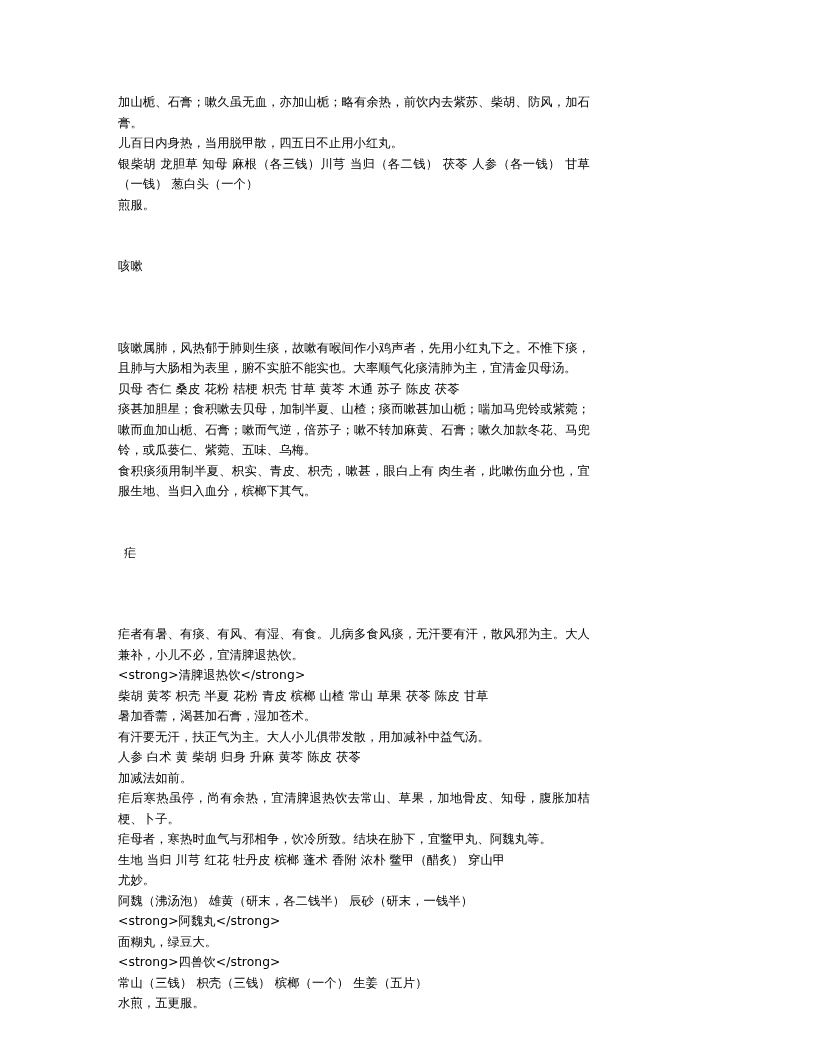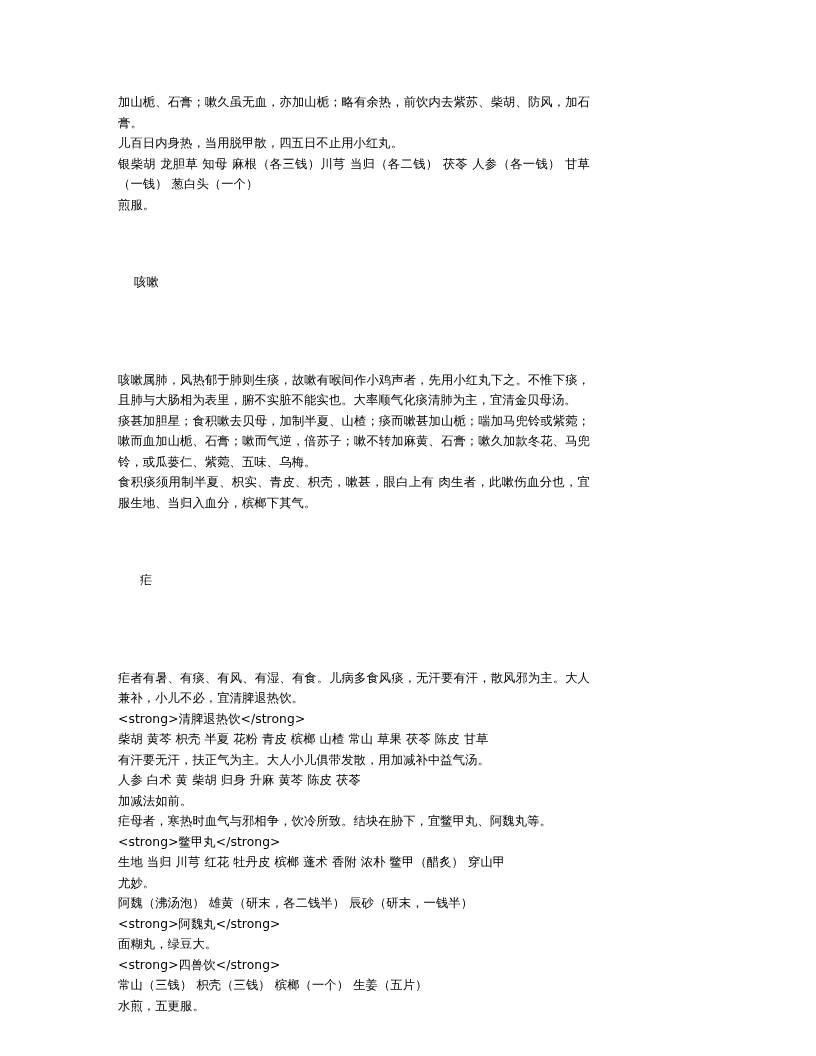--- a/index.html
+++ b/index.html
@@ -25,21 +25,21 @@
     line-height: 20.5px;
     letter-spacing: 0.1px;
   }
   p.line {
     margin: 0;
     padding: 0;
     text-align: justify;
     text-justify: inter-ideograph;
   }
   .section-head {
-    margin: 16px;
+    margin: 0;
     padding: 0;
     font-size: 12.3px;
     line-height: 20.5px;
     font-weight: normal;
   }
   .gap-s { height: 20px; }
   .gap-m { height: 41px; }
 </style>
 </head>
 <body>
@@ -53,38 +53,40 @@
     <p class="line">煎服。</p>
 
     <div class="gap-m"></div>
 
     <p class="section-head">咳嗽</p>
 
     <div class="gap-m"></div>
     <div class="gap-s"></div>
 
     <p class="line">咳嗽属肺，风热郁于肺则生痰，故嗽有喉间作小鸡声者，先用小红丸下之。不惟下痰，且肺与大肠相为表里，腑不实脏不能实也。大率顺气化痰清肺为主，宜清金贝母汤。</p>
+    <p class="line">贝母 杏仁 桑皮 花粉 桔梗 枳壳 甘草 黄芩 木通 苏子 陈皮 茯苓</p>
     <p class="line">痰甚加胆星；食积嗽去贝母，加制半夏、山楂；痰而嗽甚加山栀；喘加马兜铃或紫菀；嗽而血加山栀、石膏；嗽而气逆，倍苏子；嗽不转加麻黄、石膏；嗽久加款冬花、马兜铃，或瓜蒌仁、紫菀、五味、乌梅。</p>
     <p class="line">食积痰须用制半夏、枳实、青皮、枳壳，嗽甚，眼白上有 肉生者，此嗽伤血分也，宜服生地、当归入血分，槟榔下其气。</p>
 
     <div class="gap-m"></div>
 
     <p class="section-head" style="padding-left:6px;">疟</p>
 
     <div class="gap-m"></div>
     <div class="gap-s"></div>
 
     <p class="line">疟者有暑、有痰、有风、有湿、有食。儿病多食风痰，无汗要有汗，散风邪为主。大人兼补，小儿不必，宜清脾退热饮。</p>
     <p class="line">&lt;strong&gt;清脾退热饮&lt;/strong&gt;</p>
     <p class="line">柴胡 黄芩 枳壳 半夏 花粉 青皮 槟榔 山楂 常山 草果 茯苓 陈皮 甘草</p>
+    <p class="line">暑加香薷，渴甚加石膏，湿加苍术。</p>
     <p class="line">有汗要无汗，扶正气为主。大人小儿俱带发散，用加减补中益气汤。</p>
     <p class="line">人参 白术 黄 柴胡 归身 升麻 黄芩 陈皮 茯苓</p>
     <p class="line">加减法如前。</p>
+    <p class="line">疟后寒热虽停，尚有余热，宜清脾退热饮去常山、草果，加地骨皮、知母，腹胀加桔梗、卜子。</p>
     <p class="line">疟母者，寒热时血气与邪相争，饮冷所致。结块在胁下，宜鳖甲丸、阿魏丸等。</p>
-    <p class="line">&lt;strong&gt;鳖甲丸&lt;/strong&gt;</p>
     <p class="line">生地 当归 川芎 红花 牡丹皮 槟榔 蓬术 香附 浓朴 鳖甲（醋炙） 穿山甲</p>
     <p class="line">尤妙。</p>
     <p class="line">阿魏（沸汤泡） 雄黄（研末，各二钱半） 辰砂（研末，一钱半）</p>
     <p class="line">&lt;strong&gt;阿魏丸&lt;/strong&gt;</p>
     <p class="line">面糊丸，绿豆大。</p>
     <p class="line">&lt;strong&gt;四兽饮&lt;/strong&gt;</p>
     <p class="line">常山（三钱） 枳壳（三钱） 槟榔（一个） 生姜（五片）</p>
     <p class="line">水煎，五更服。</p>
 
   </div>

